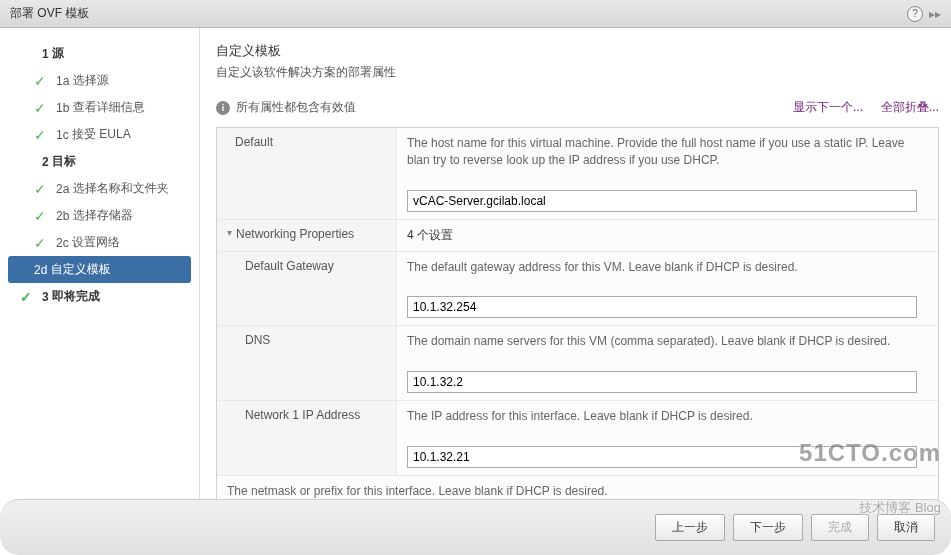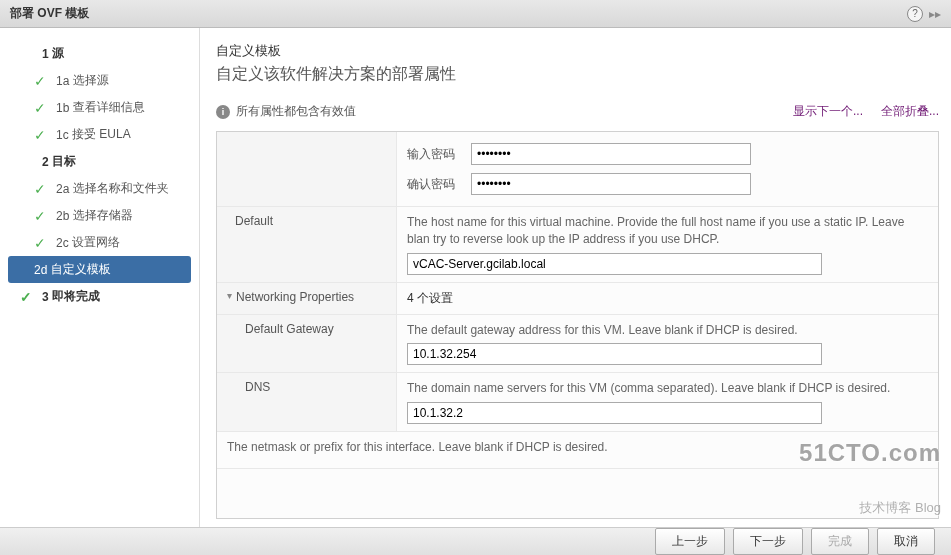--- a/index.html
+++ b/index.html
@@ -1,50 +1,50 @@
 <!DOCTYPE html>
 <html><head>
   <meta charset="utf-8">
   <style>
     * { box-sizing: border-box; margin: 0; padding: 0; }
     body { font-family: Arial, "Microsoft YaHei", sans-serif; font-size: 12px; color: #333; background: #fff; width: 951px; height: 555px; overflow: hidden; position: relative; }
     .header { background: linear-gradient(to bottom, #e8e8e8, #d8d8d8); border-bottom: 1px solid #bbb; height: 28px; display: flex; align-items: center; padding: 0 10px; justify-content: space-between; }
-    .header-title { font-weight: bold; color: #333; }
+    .header-title { font-weight: normal; color: #333; }
     .header-icons { display: flex; gap: 6px; align-items: center; }
     .help-icon { width: 16px; height: 16px; border: 1px solid #888; border-radius: 50%; display: flex; align-items: center; justify-content: center; font-size: 10px; color: #666; cursor: pointer; background: #f5f5f5; }
     .arrow-right { color: #888; font-size: 12px; cursor: pointer; }
     .main { display: flex; height: 523px; }
     .sidebar { width: 200px; background: #fff; border-right: 1px solid #ddd; padding: 12px 0; }
     .step { display: flex; align-items: center; padding: 5px 10px 5px 20px; cursor: pointer; color: #555; }
     .step.bold { font-weight: bold; color: #333; }
     .step.sub { padding-left: 34px; }
     .step.active { background: #3b6ea5; color: #fff; border-radius: 3px; margin: 0 8px; padding-left: 26px; }
     .check { color: #4caf50; margin-right: 8px; font-size: 14px; width: 14px; }
     .nochk { width: 14px; margin-right: 8px; }
     .content { flex: 1; padding: 14px 12px 0 16px; overflow: hidden; position: relative; }
     .content-title { font-size: 13px; color: #333; margin-bottom: 4px; }
-    .content-subtitle { font-size: 16px; color: #555; margin-bottom: 14px; }
+    .content-subtitle { font-size: 12px; color: #555; margin-bottom: 14px; }
     .info-row { display: flex; align-items: center; justify-content: space-between; padding: 4px 0 10px 0; border-bottom: 1px solid transparent; }
     .info-left { display: flex; align-items: center; gap: 6px; color: #555; }
     .info-icon { width: 14px; height: 14px; border-radius: 50%; background: #888; color: #fff; display: flex; align-items: center; justify-content: center; font-size: 9px; font-weight: bold; }
     .info-links { display: flex; gap: 18px; }
     .info-links a { color: #701a75; text-decoration: none; cursor: pointer; }
     .form-area { border: 1px solid #d0d0d0; overflow-y: auto; height: 388px; background: #fcfcfc; }
     .form-row { display: flex; border-bottom: 1px solid #e8e8e8; min-height: 28px; }
     .form-label { width: 180px; padding: 7px 10px 7px 18px; color: #555; background: #f5f5f5; border-right: 1px solid #e8e8e8; display: flex; align-items: flex-start; }
     .form-label.sub { padding-left: 28px; }
     .form-label.expand { padding-left: 10px; }
     .expander { color: #888; margin-right: 4px; cursor: pointer; font-size: 10px; }
     .form-value { flex: 1; padding: 7px 10px; }
     .form-value .desc { color: #666; margin-bottom: 5px; line-height: 1.4; }
     .form-value input[type="text"], .form-value input[type="password"] { width: 280px; padding: 3px 5px; border: 1px solid #aaa; font-size: 12px; }
-    .form-value input.wide { width: 415px; }
+    .form-value input.wide { width: 510px; margin-top: 16px; }
     .pwd-row { display: flex; align-items: center; padding: 4px 0; }
     .pwd-label { width: 64px; color: #555; }
-    .footer { position: absolute; bottom: 0; left: 0; right: 0; height: 28px; background: linear-gradient(to bottom, #f0f0f0, #e0e0e0); border-top: 1px solid #ccc; display: flex; align-items: center; justify-content: flex-end; padding: 0 16px; gap: 8px; }
+    .footer { position: absolute; bottom: 0; left: 0; right: 0; height: 56px; background: linear-gradient(to bottom, #f0f0f0, #e0e0e0); border-top: 1px solid #ccc; display: flex; align-items: center; justify-content: flex-end; padding: 0 16px; gap: 8px; border-radius: 19px; }
     .btn { padding: 4px 16px; border: 1px solid #aaa; background: linear-gradient(to bottom, #fff, #e8e8e8); border-radius: 2px; cursor: pointer; font-size: 12px; color: #333; }
     .btn.disabled { color: #aaa; cursor: default; }
     .watermark { position: absolute; right: 10px; bottom: 38px; opacity: 0.65; text-align: right; pointer-events: none; font-family: Arial, sans-serif; z-index: 10; }
     .watermark .wm1 { font-size: 24px; font-weight: bold; color: #777; text-shadow: 1px 1px 0 #fff, -1px -1px 0 #fff; letter-spacing: 1px; }
     .watermark .wm2 { font-size: 13px; color: #888; text-shadow: 1px 1px 0 #fff; margin-top: 32px; }
   </style>
 </head>
 <body>
 
 <div class="header">
@@ -79,33 +79,20 @@
         <span>所有属性都包含有效值</span>
       </div>
       <div class="info-links">
         <a>显示下一个...</a>
         <a>全部折叠...</a>
       </div>
     </div>
 
     <div class="form-area">
       <div class="form-row">
-        <div class="form-label"></div>
-        <div class="form-value">
-          <div class="pwd-row">
-              <span class="pwd-label">输入密码</span>
-              <input type="password" value="********" style="">
-            </div>
-          <div class="pwd-row">
-              <span class="pwd-label">确认密码</span>
-              <input type="password" value="********" style="">
-            </div>
-        </div>
-      </div>
-      <div class="form-row">
         <div class="form-label">Default</div>
         <div class="form-value">
           <div class="desc">The host name for this virtual machine. Provide the full host name if you use a static IP. Leave blan try to reverse look up the IP address if you use DHCP.</div>
           <input type="text" class="wide" value="vCAC-Server.gcilab.local" style="">
         </div>
       </div>
       <div class="form-row">
         <div class="form-label expand">
             <span class="expander">▾</span>
             <span>Networking Properties</span>
@@ -120,20 +107,27 @@
         </div>
       </div>
       <div class="form-row">
         <div class="form-label sub">DNS</div>
         <div class="form-value">
           <div class="desc">The domain name servers for this VM (comma separated). Leave blank if DHCP is desired.</div>
           <input type="text" class="wide" value="10.1.32.2" style="">
         </div>
       </div>
       <div class="form-row">
+        <div class="form-label sub">Network 1 IP Address</div>
+        <div class="form-value">
+          <div class="desc">The IP address for this interface. Leave blank if DHCP is desired.</div>
+          <input type="text" class="wide" value="10.1.32.21" style="">
+        </div>
+      </div>
+      <div class="form-row">
         <div class="form-value">
           <div class="desc">The netmask or prefix for this interface. Leave blank if DHCP is desired.</div>
 
         </div>
       </div>
     </div>
   </div>
 </div>
 
 <div class="watermark">

